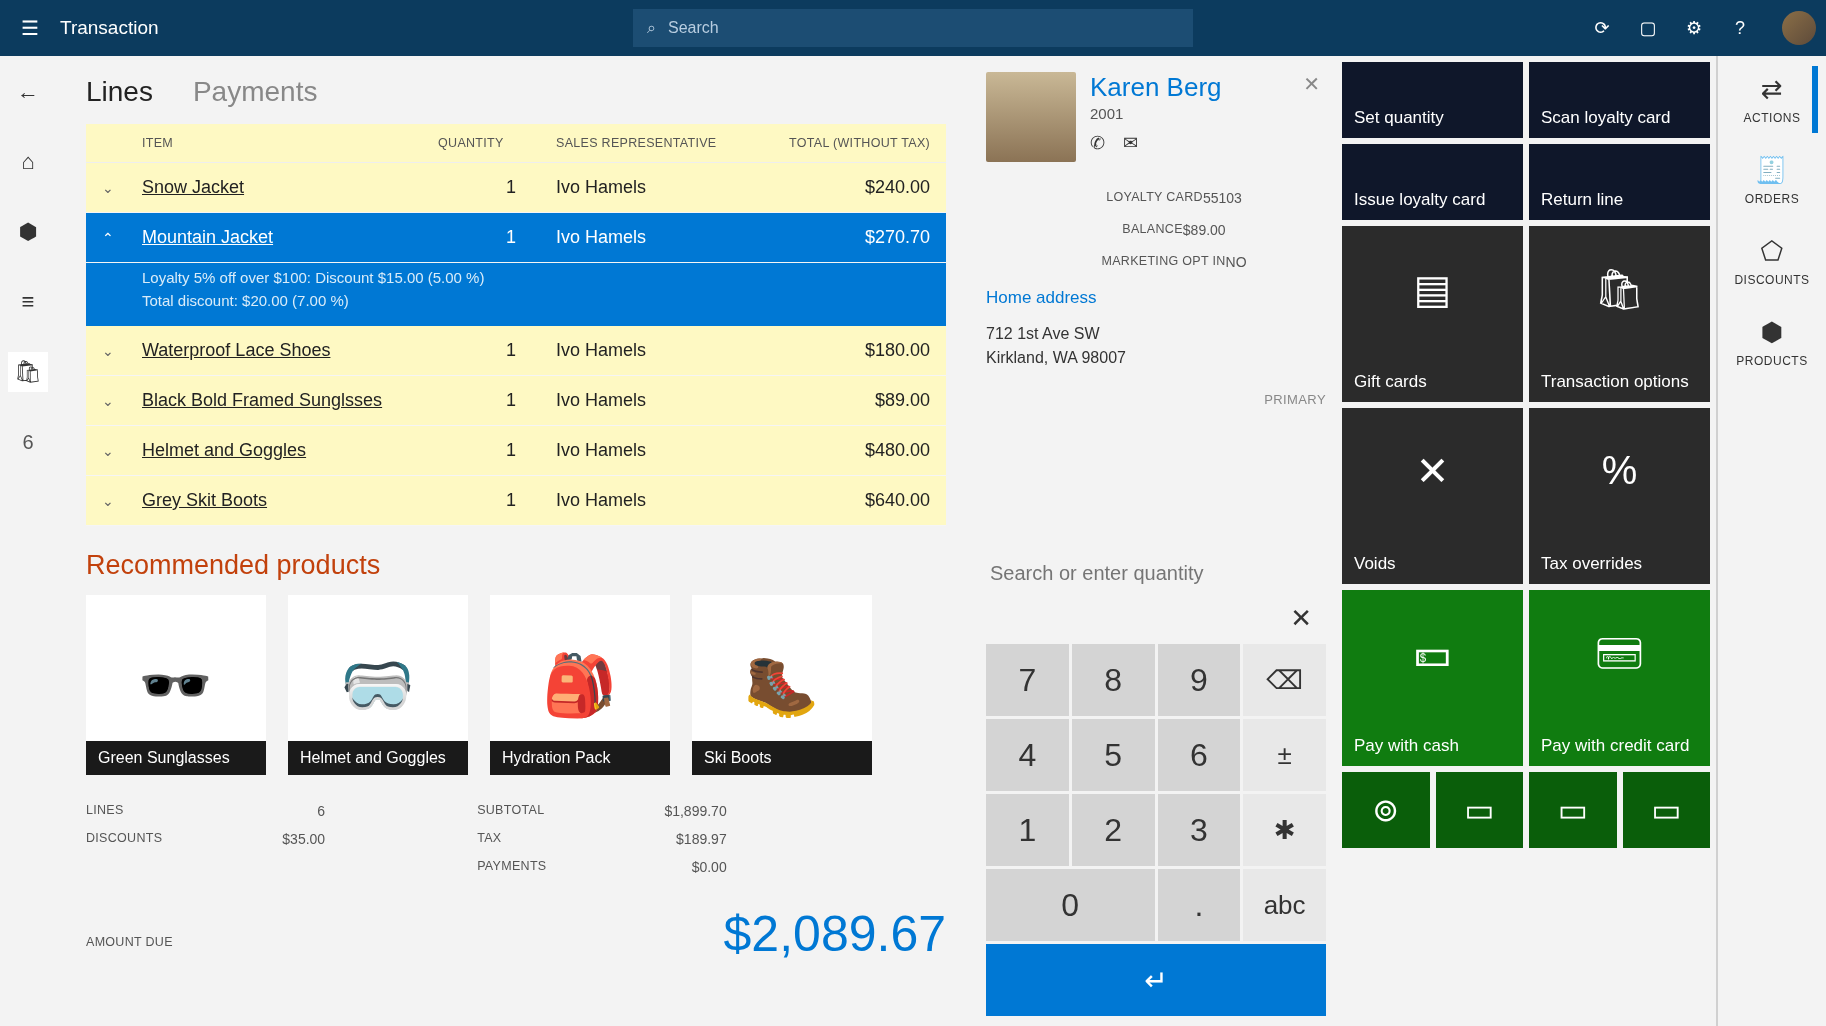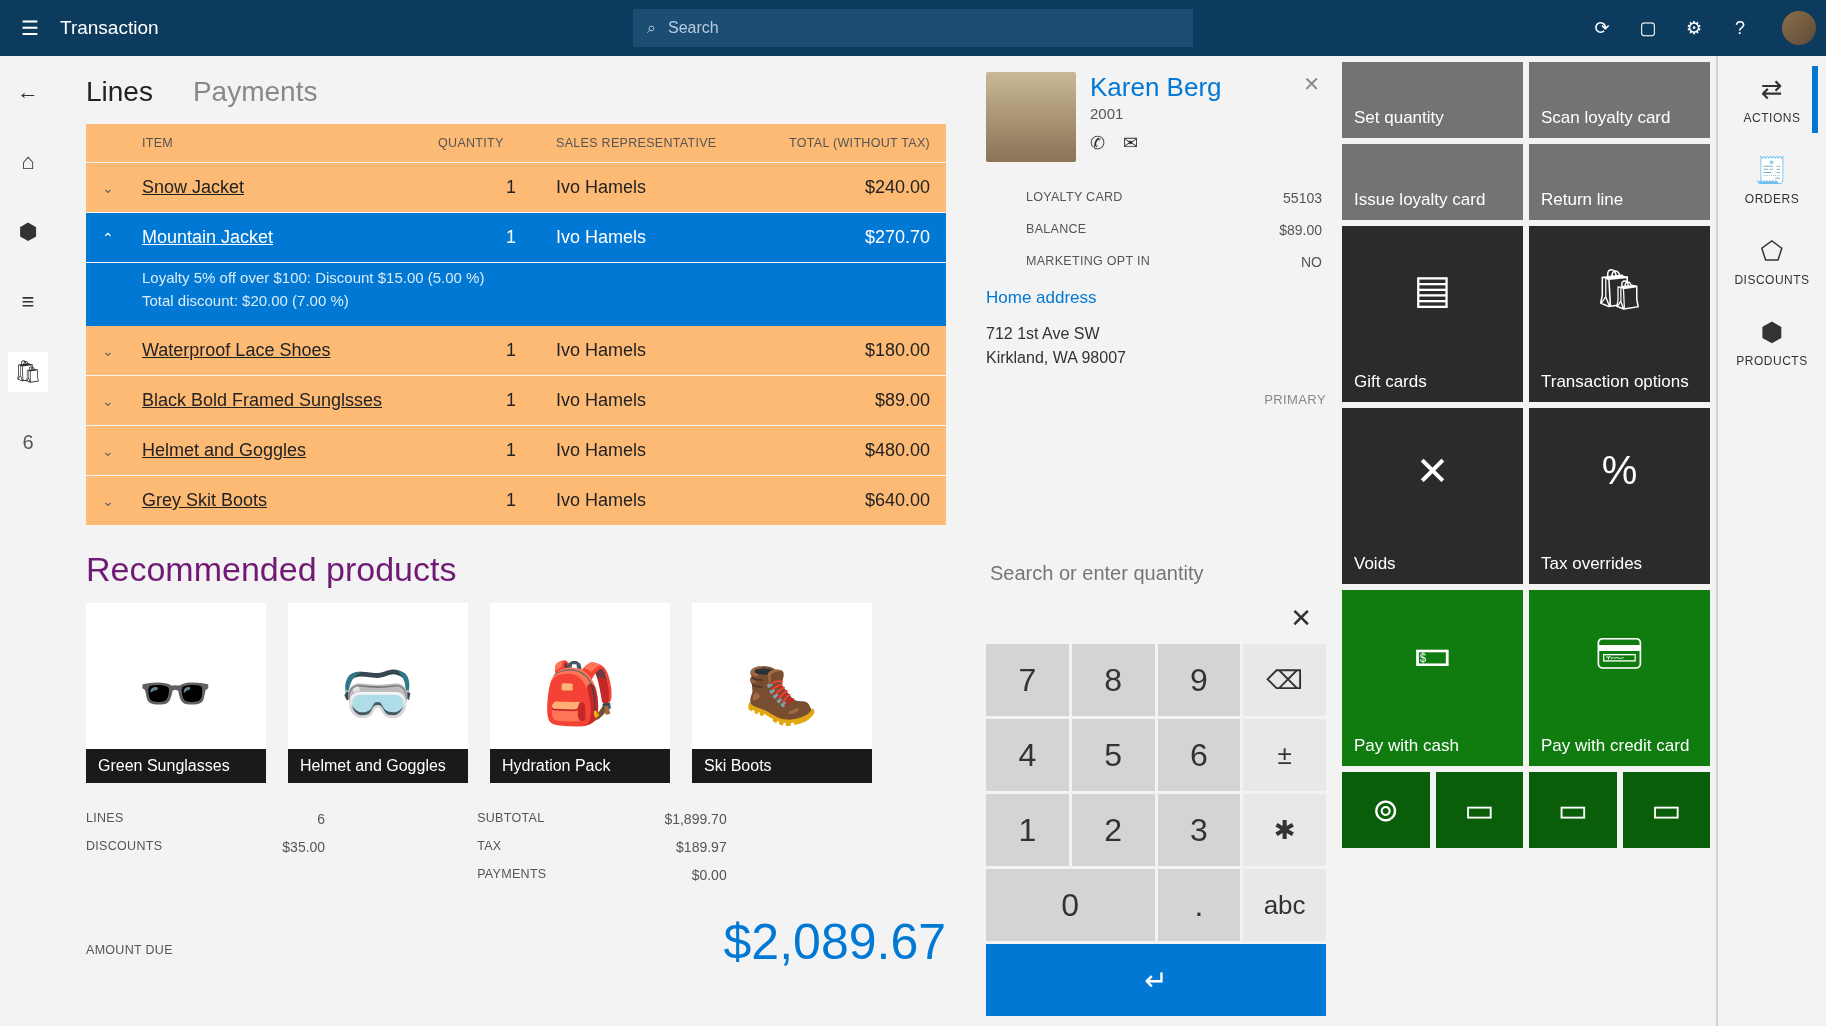--- a/index.html
+++ b/index.html
@@ -33,38 +33,38 @@
 .col-left { flex: 1; padding: 20px 30px; overflow: hidden; }
 .col-mid { width: 360px; padding: 16px 10px 10px 10px; display: flex; flex-direction: column; }
 .col-actions { width: 380px; padding: 6px 0; }
 
 
 .tabs { display: flex; gap: 40px; font-size: 28px; color: #888; margin-bottom: 16px; }
 .tabs .tab { cursor: pointer; }
 .tabs .tab.active { color: #222; }
 
 
-.table { background: #fdba74; }
+.table { background: #fef9c3; }
 .thead { display: flex; padding: 12px 16px 12px 56px; font-size: 12.5px; color: #555; border-bottom: 1px solid #eee; letter-spacing: 0.3px; }
 .th-item { flex: 2.2; }
 .th-qty { flex: 0.7; text-align: center; }
 .th-rep { flex: 1.6; padding-left: 40px; }
 .th-tot { flex: 1.3; text-align: right; }
 .trow { display: flex; align-items: center; padding: 14px 16px; font-size: 18px; color: #222; border-bottom: 1px solid #f5f5f5; cursor: pointer; }
 .trow .chev { width: 40px; font-size: 14px; color: #666; }
 .trow .c-item { flex: 2.2; text-decoration: underline; }
 .trow .c-qty { flex: 0.7; text-align: right; }
 .trow .c-rep { flex: 1.6; padding-left: 40px; }
 .trow .c-tot { flex: 1.3; text-align: right; }
 .trow.sel { background: #0078d4; color: white; }
 .trow.sel .chev { color: white; }
 .trow-details { background: #0078d4; color: #d9ecf9; padding: 4px 16px 14px 56px; font-size: 15px; line-height: 1.5; }
 
 
-.reco-title { font-size: 34px; color: #701a75; margin-top: 24px; margin-bottom: 14px; }
+.reco-title { font-size: 27px; color: #c2410c; margin-top: 24px; margin-bottom: 14px; }
 .reco-row { display: flex; gap: 22px; }
 .reco-card { width: 180px; height: 180px; background: white; position: relative; cursor: pointer; display:flex; align-items:center; justify-content:center; }
 .reco-card .img { font-size: 60px; }
 .reco-card .cap { position: absolute; bottom: 0; left: 0; right: 0; background: #1a1a1a; color: white; padding: 8px 12px; font-size: 16px; }
 
 
 .totals { display: flex; gap: 120px; margin-top: 28px; font-size: 14px; color: #555; }
 .totals .tcol { display: flex; flex-direction: column; gap: 12px; }
 .totals .trow2 { display: flex; justify-content: space-between; gap: 120px; }
 .totals .trow2 .lab { letter-spacing: 0.3px; font-size: 12.5px; }
@@ -73,21 +73,21 @@
 .amount-due .val { font-size: 50px; color: #0078d4; font-weight: 400; }
 
 
 .cust-head { display: flex; gap: 14px; position: relative; }
 .cust-photo { width: 90px; height: 90px; background: linear-gradient(180deg,#c9b896,#8b7355); border-radius: 2px; }
 .cust-name { font-size: 26px; color: #0078d4; cursor: pointer; }
 .cust-id { color: #555; font-size: 15px; margin-top: 2px; }
 .cust-icons { display: flex; gap: 18px; margin-top: 10px; font-size: 18px; color: #333; }
 .cust-close { position: absolute; right: 6px; top: 0; font-size: 20px; color: #888; cursor: pointer; }
 .cust-rows { margin-top: 28px; font-size: 14px; color: #555; display: flex; flex-direction: column; gap: 16px; padding: 0 4px; }
-.cust-rows .cr { display: flex; justify-content: space-between; margin-left: 36px; }
+.cust-rows .cr { display: flex; justify-content: center; margin-left: 36px; }
 .cust-rows .lab { letter-spacing: 0.3px; font-size: 12.5px; }
 .cust-addr-link { color: #0078d4; cursor: pointer; font-size: 17px; margin-top: 18px; }
 .cust-addr { color: #333; font-size: 16px; line-height: 1.5; margin-top: 14px; }
 .cust-primary { text-align: right; color: #888; font-size: 13px; margin-top: 22px; letter-spacing: 0.4px; }
 
 
 .search-qty { border: none; background: transparent; font-size: 20px; color: #888; padding: 14px 4px 8px 4px; width: 100%; outline: none; }
 .keypad-wrap { margin-top: auto; }
 .keypad-clear { text-align: right; font-size: 26px; color: #333; padding: 10px 14px; cursor:pointer; }
 .keypad { display: grid; grid-template-columns: repeat(4, 1fr); gap: 3px; background: #f3f3f3; }
@@ -96,21 +96,21 @@
 .key.enter { background: #0078d4; color: white; grid-column: 1 / span 4; height: 72px; font-size: 28px; }
 .key.zero { grid-column: 1 / span 2; }
 
 
 .tiles { display: grid; grid-template-columns: 1fr 1fr; gap: 6px; padding: 0 6px; }
 .tile { height: 80px; padding: 10px 12px; color: white; font-size: 17px; display: flex; align-items: flex-end; cursor: pointer; position: relative; }
 .tile.sm { height: 76px; }
 .tile.big { height: 176px; flex-direction: column; justify-content: space-between; }
 .tile.big .ticon { align-self: center; font-size: 40px; margin-top: 30px; }
 .tile.big .tlab { align-self: flex-start; }
-.tile.blue { background: #737373; }
+.tile.blue { background: #0f172a; }
 .tile.dark { background: #2b2b2b; }
 .tile.green { background: #107c10; }
 .tiles-row4 { display: grid; grid-template-columns: repeat(4,1fr); gap: 6px; padding: 6px 6px 0 6px; }
 .tile4 { height: 76px; background: #0a5e0a; display: flex; align-items: center; justify-content: center; font-size: 32px; color: white; cursor: pointer; }
 </style>
 </head>
 <body>
 
 <div class="topbar">
   <div class="menu-btn">☰</div>

